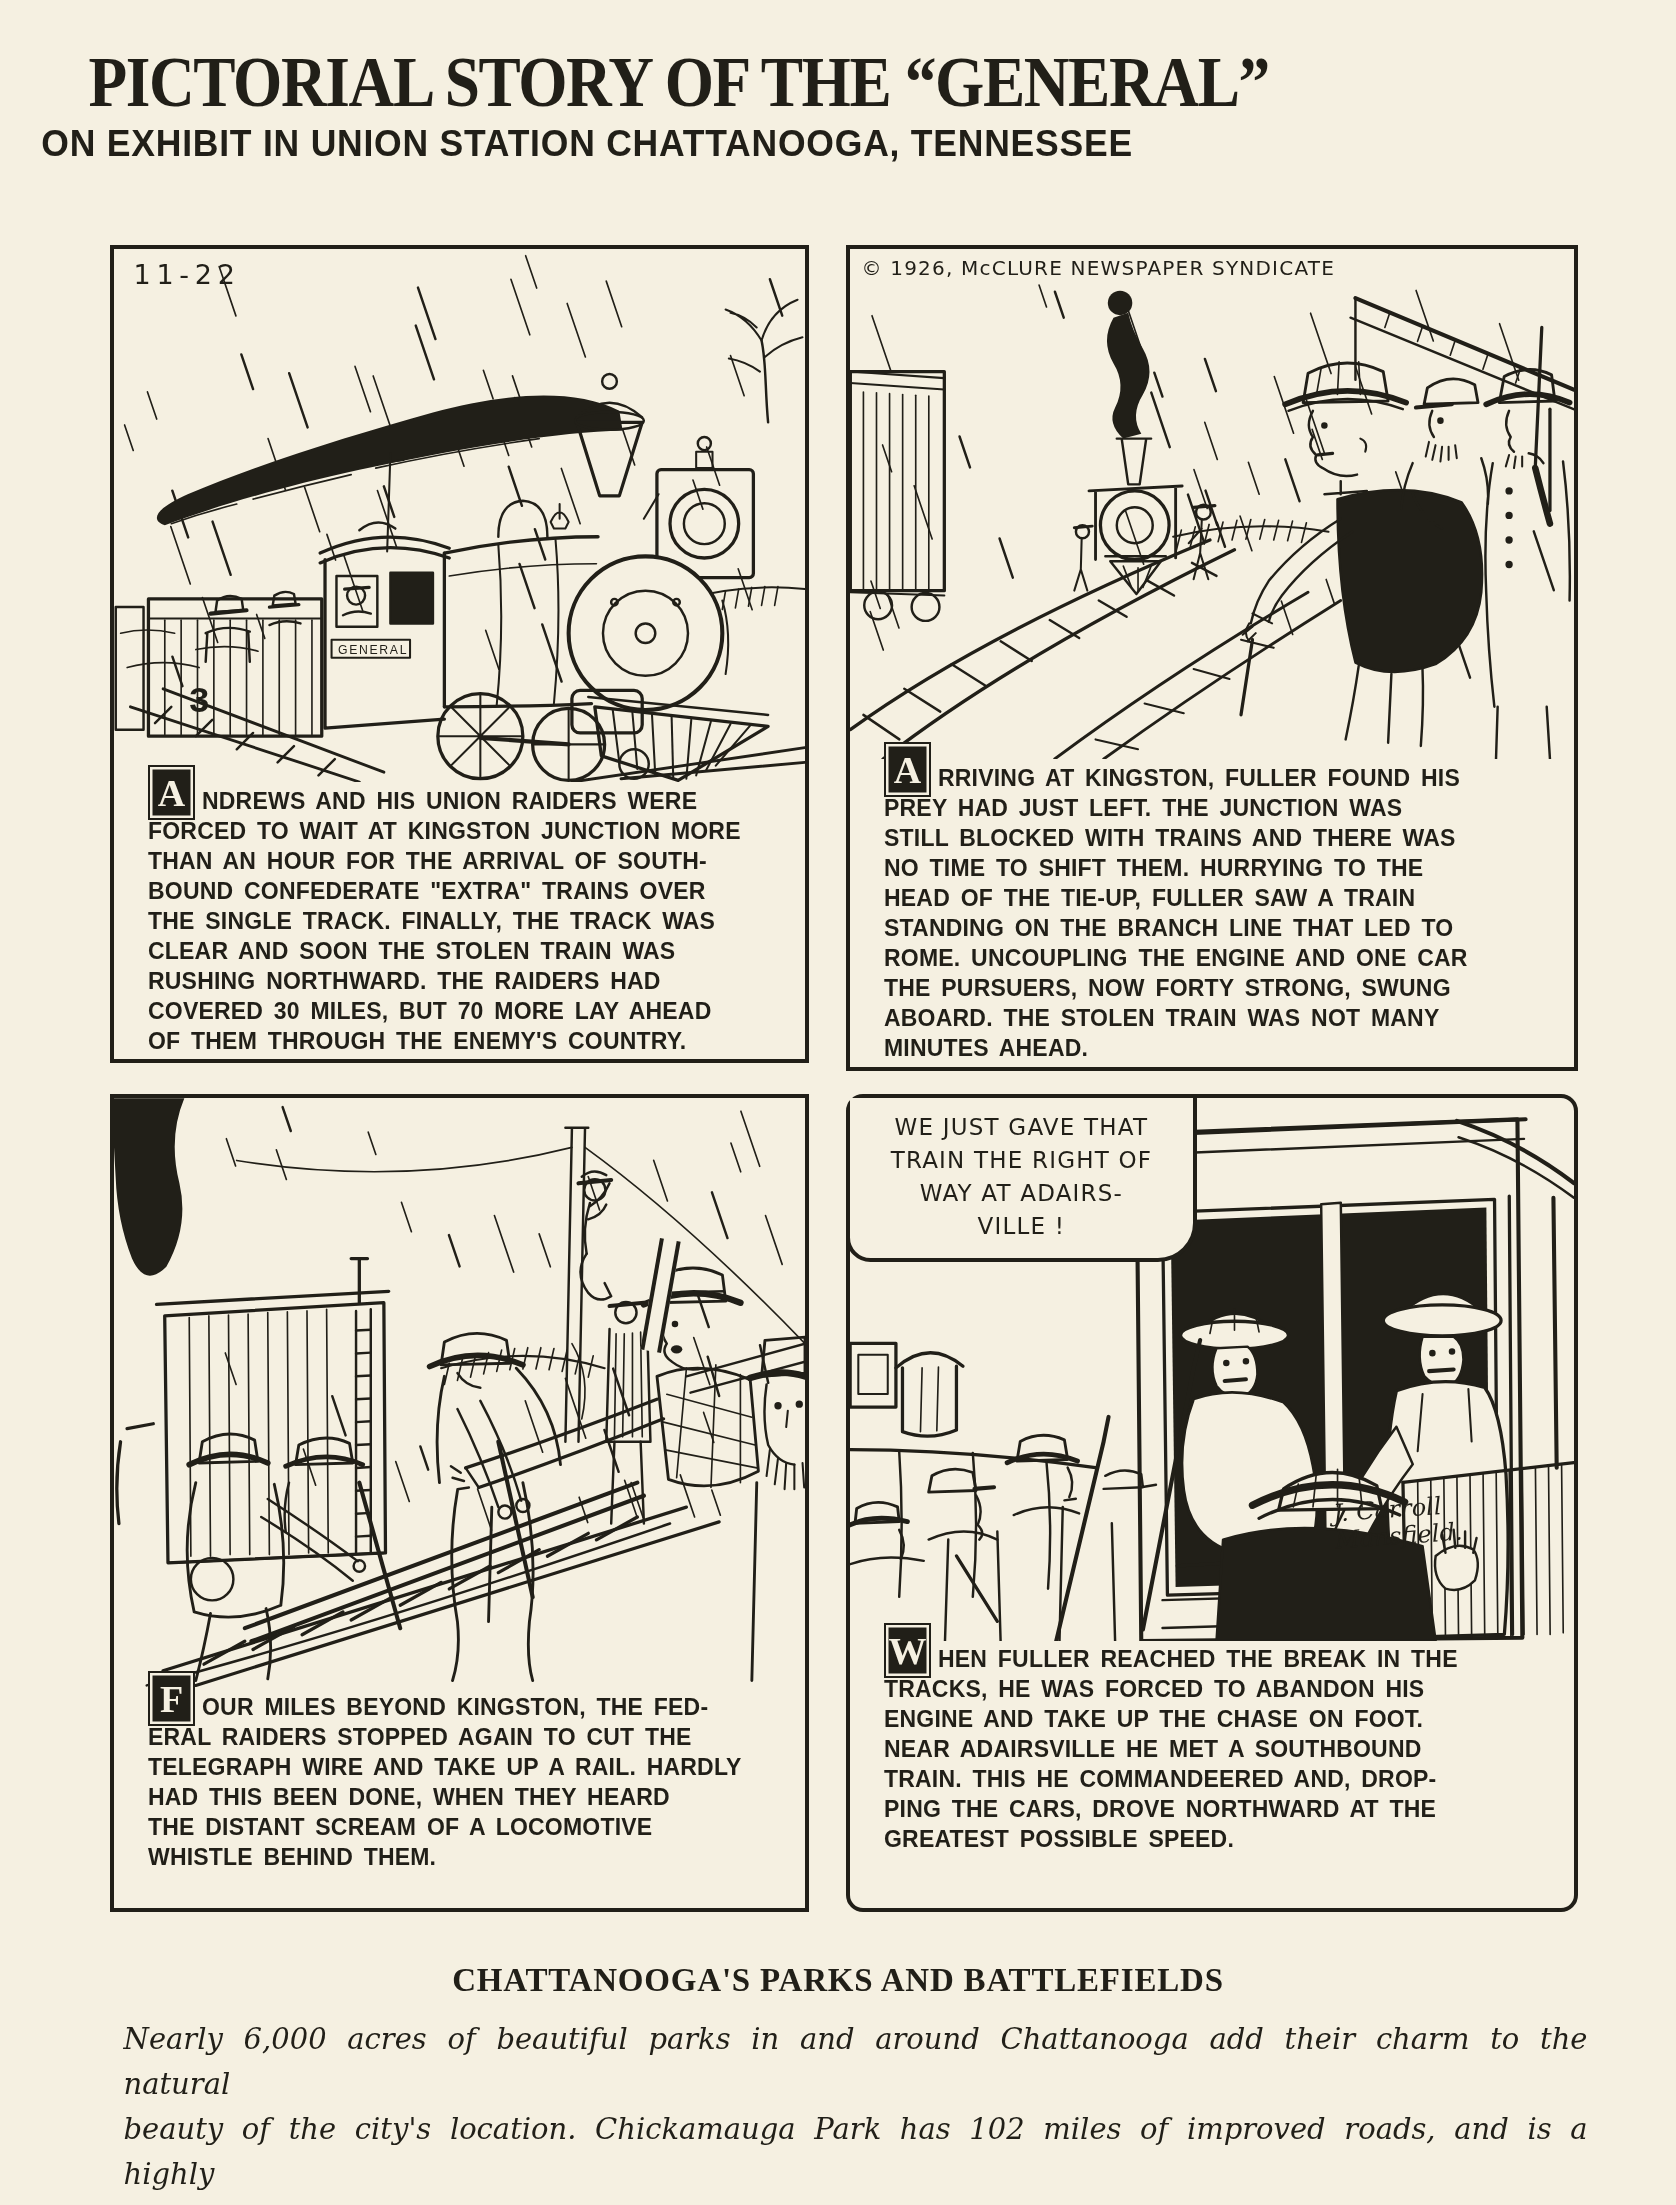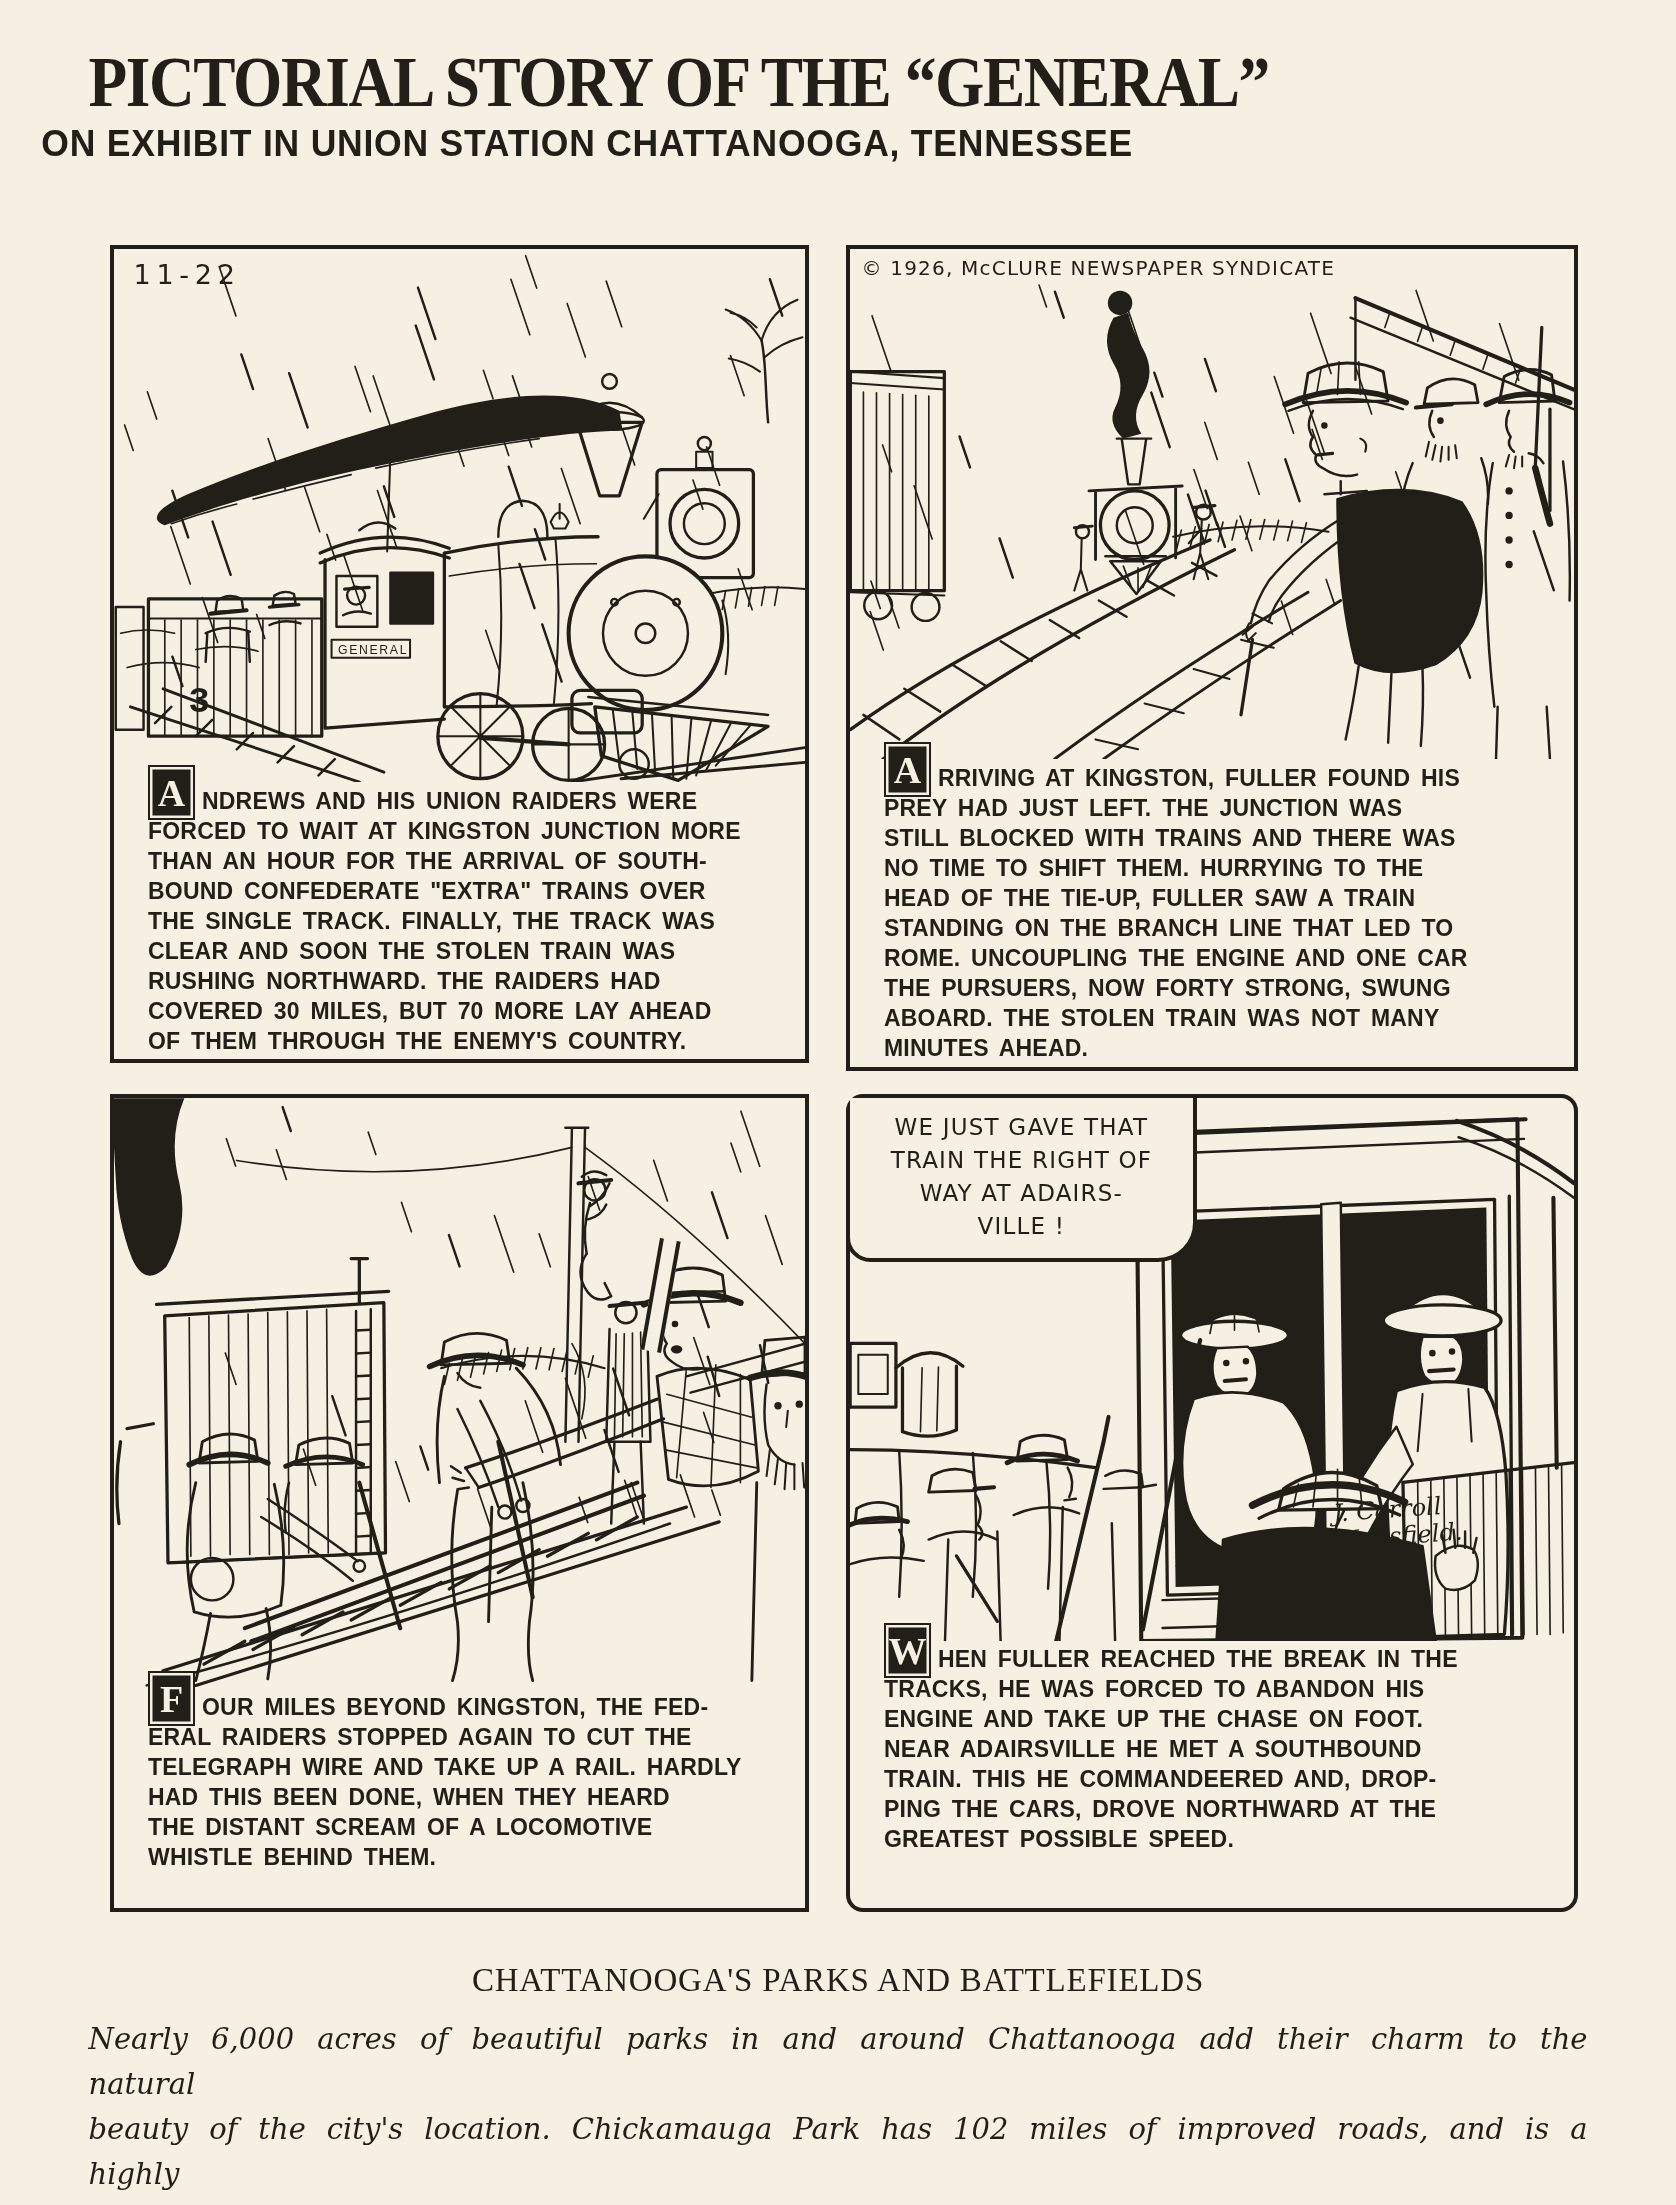--- a/index.html
+++ b/index.html
@@ -71,27 +71,27 @@
 
   .signature{
     position:absolute; left:484px; top:398px; z-index:3; color:var(--ink);
     font-family:"DejaVu Serif", serif; font-style:italic; font-size:24px; line-height:27px;
     transform:rotate(-4deg); white-space:pre-line;
   }
 
   
   .footer{ position:absolute; top:1962px; left:0; right:0; text-align:center; }
   .footer-heading{
-    font-family:"Liberation Serif", serif; font-weight:400; font-size:33px; letter-spacing:0.8px;
+    font-family:"Liberation Serif", serif; font-weight:700; font-size:33px; letter-spacing:0.8px;
   }
   .footer-body{
     width:1499px; margin:18px auto 0; font-family:"DejaVu Serif", serif; font-style:italic;
     font-size:29px; line-height:45px; word-spacing:7.4px;
   }
-  .f-line{ text-align:justify; text-align-last:justify; }
+  .f-line{ text-align:justify; text-align-last:justify;margin-left:35px; }
 </style>
 </head>
 <body style="background: rgb(245, 240, 225);">
 
 <div class="sheet">
 
   <header class="masthead">
     <span class="title">PICTORIAL STORY OF THE “GENERAL”</span>
     <span class="subtitle">ON EXHIBIT IN UNION STATION CHATTANOOGA, TENNESSEE</span>
   </header>

